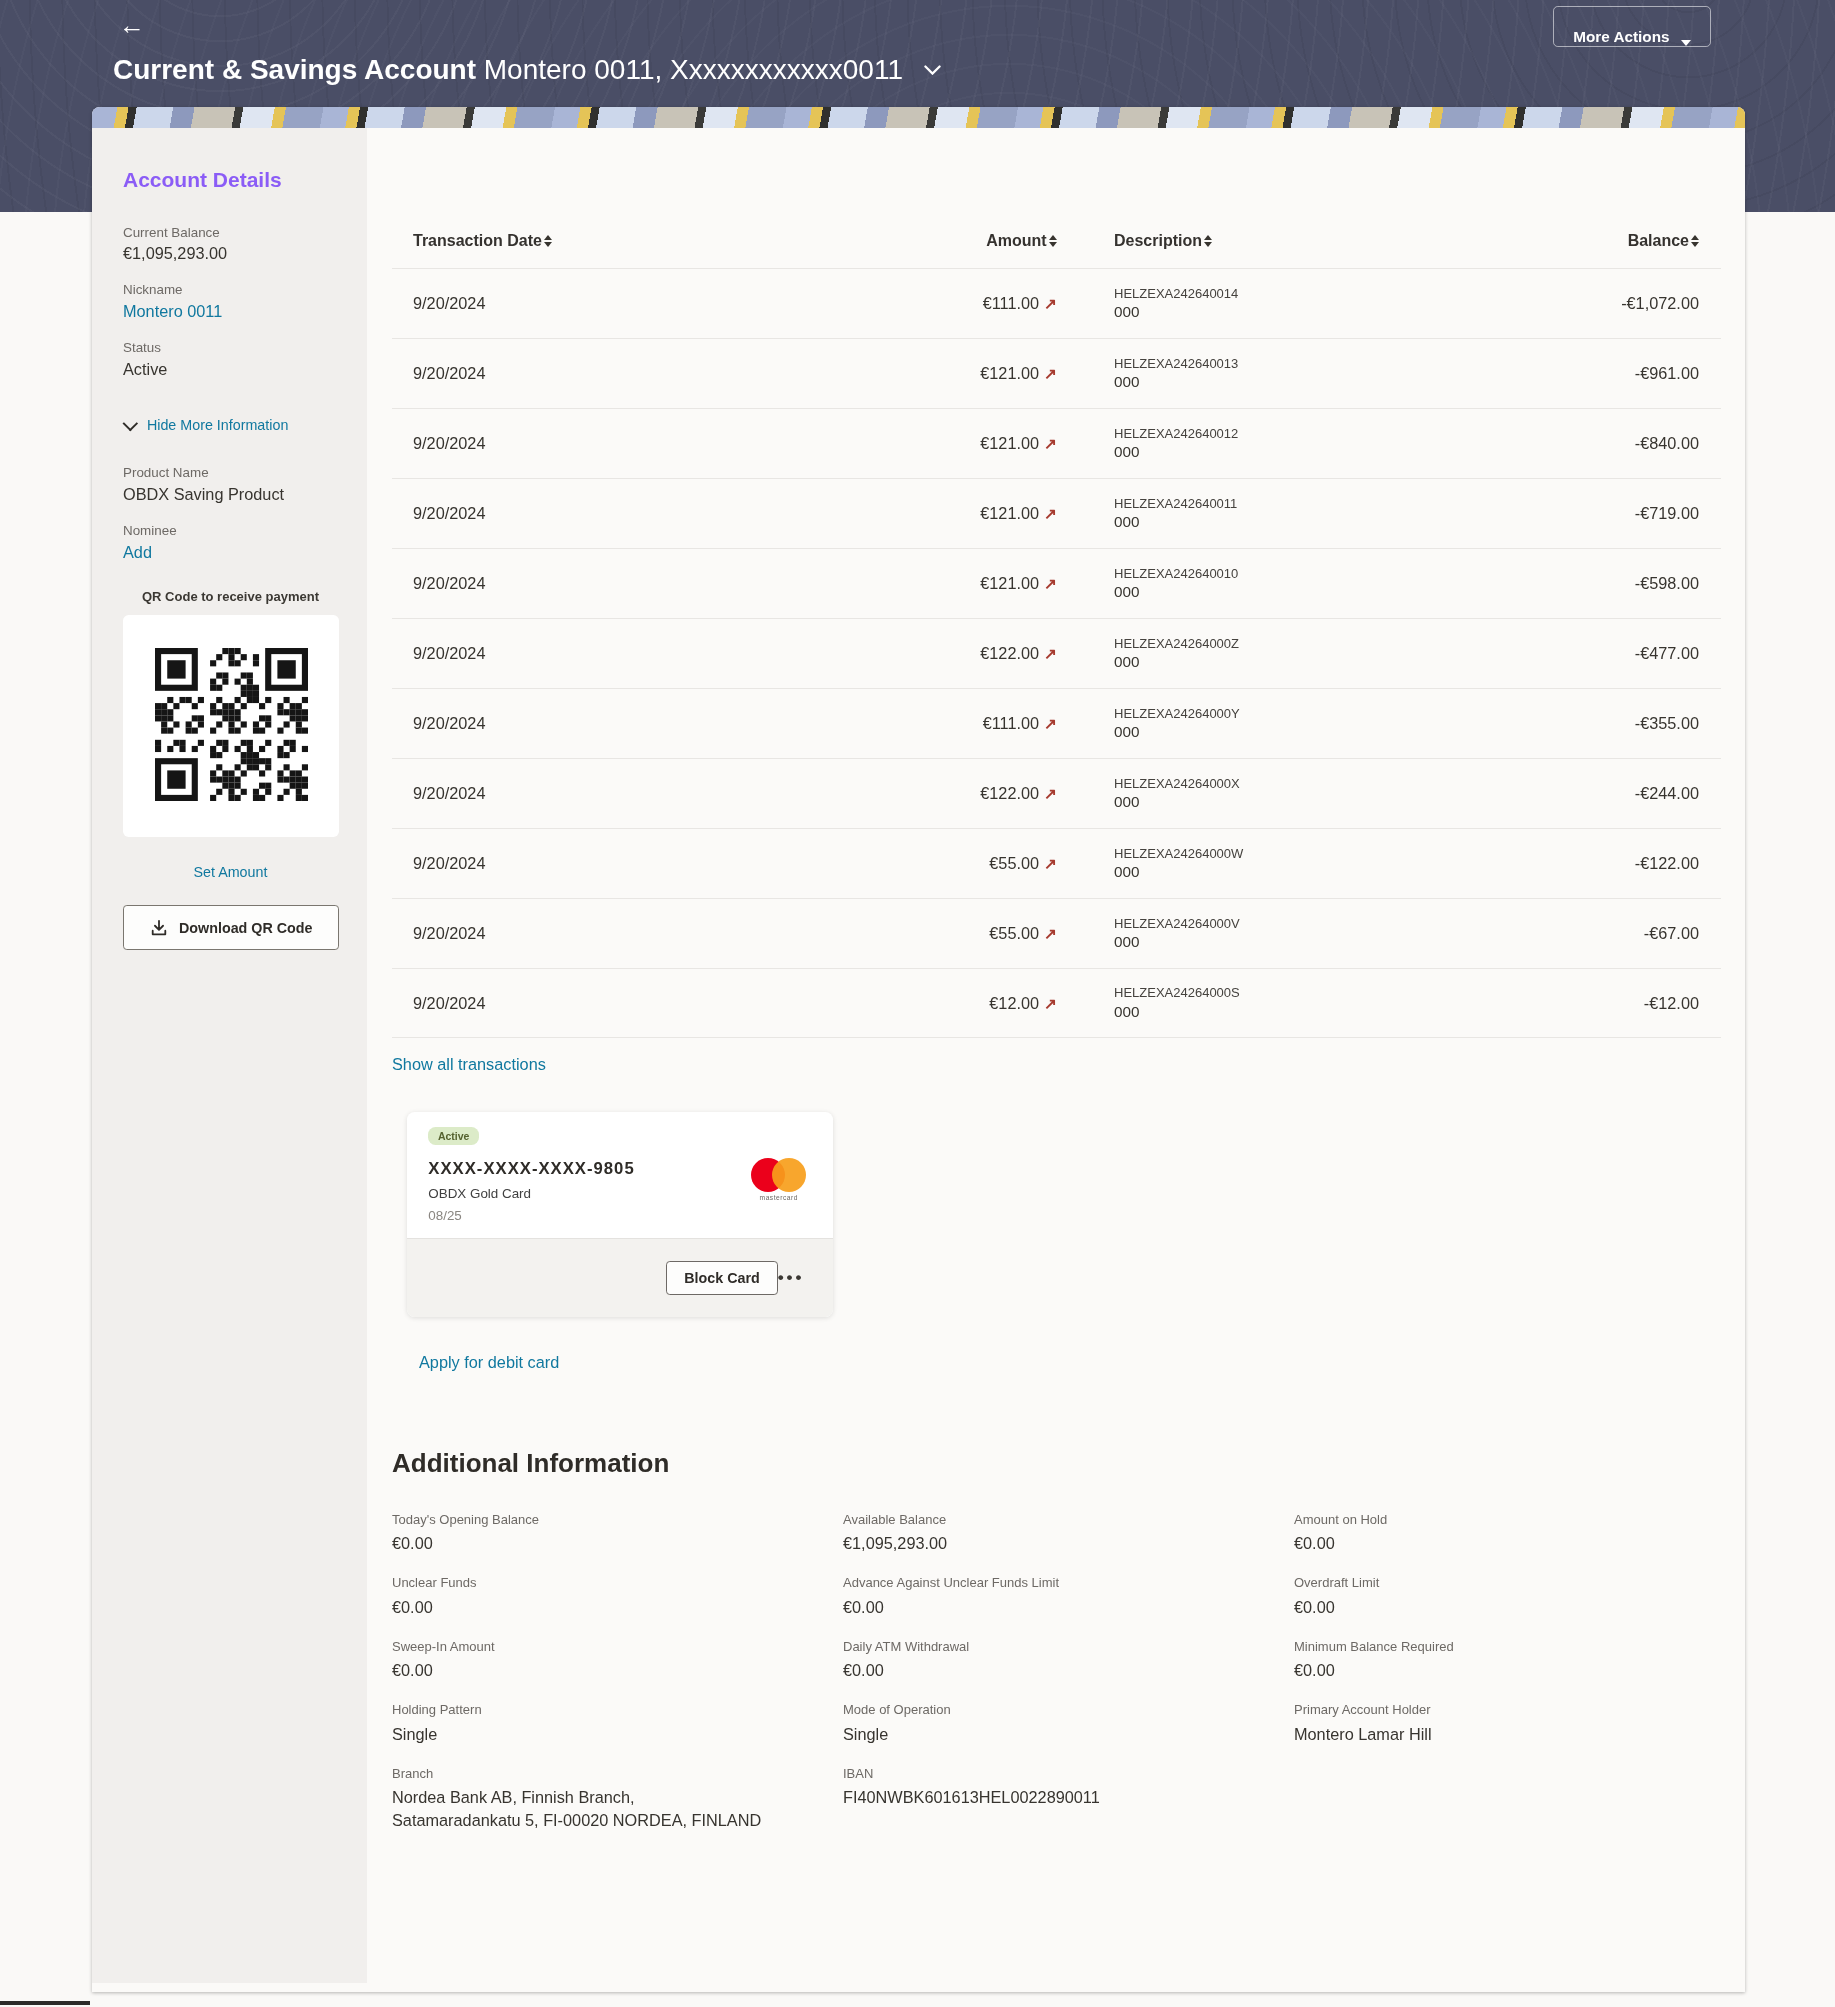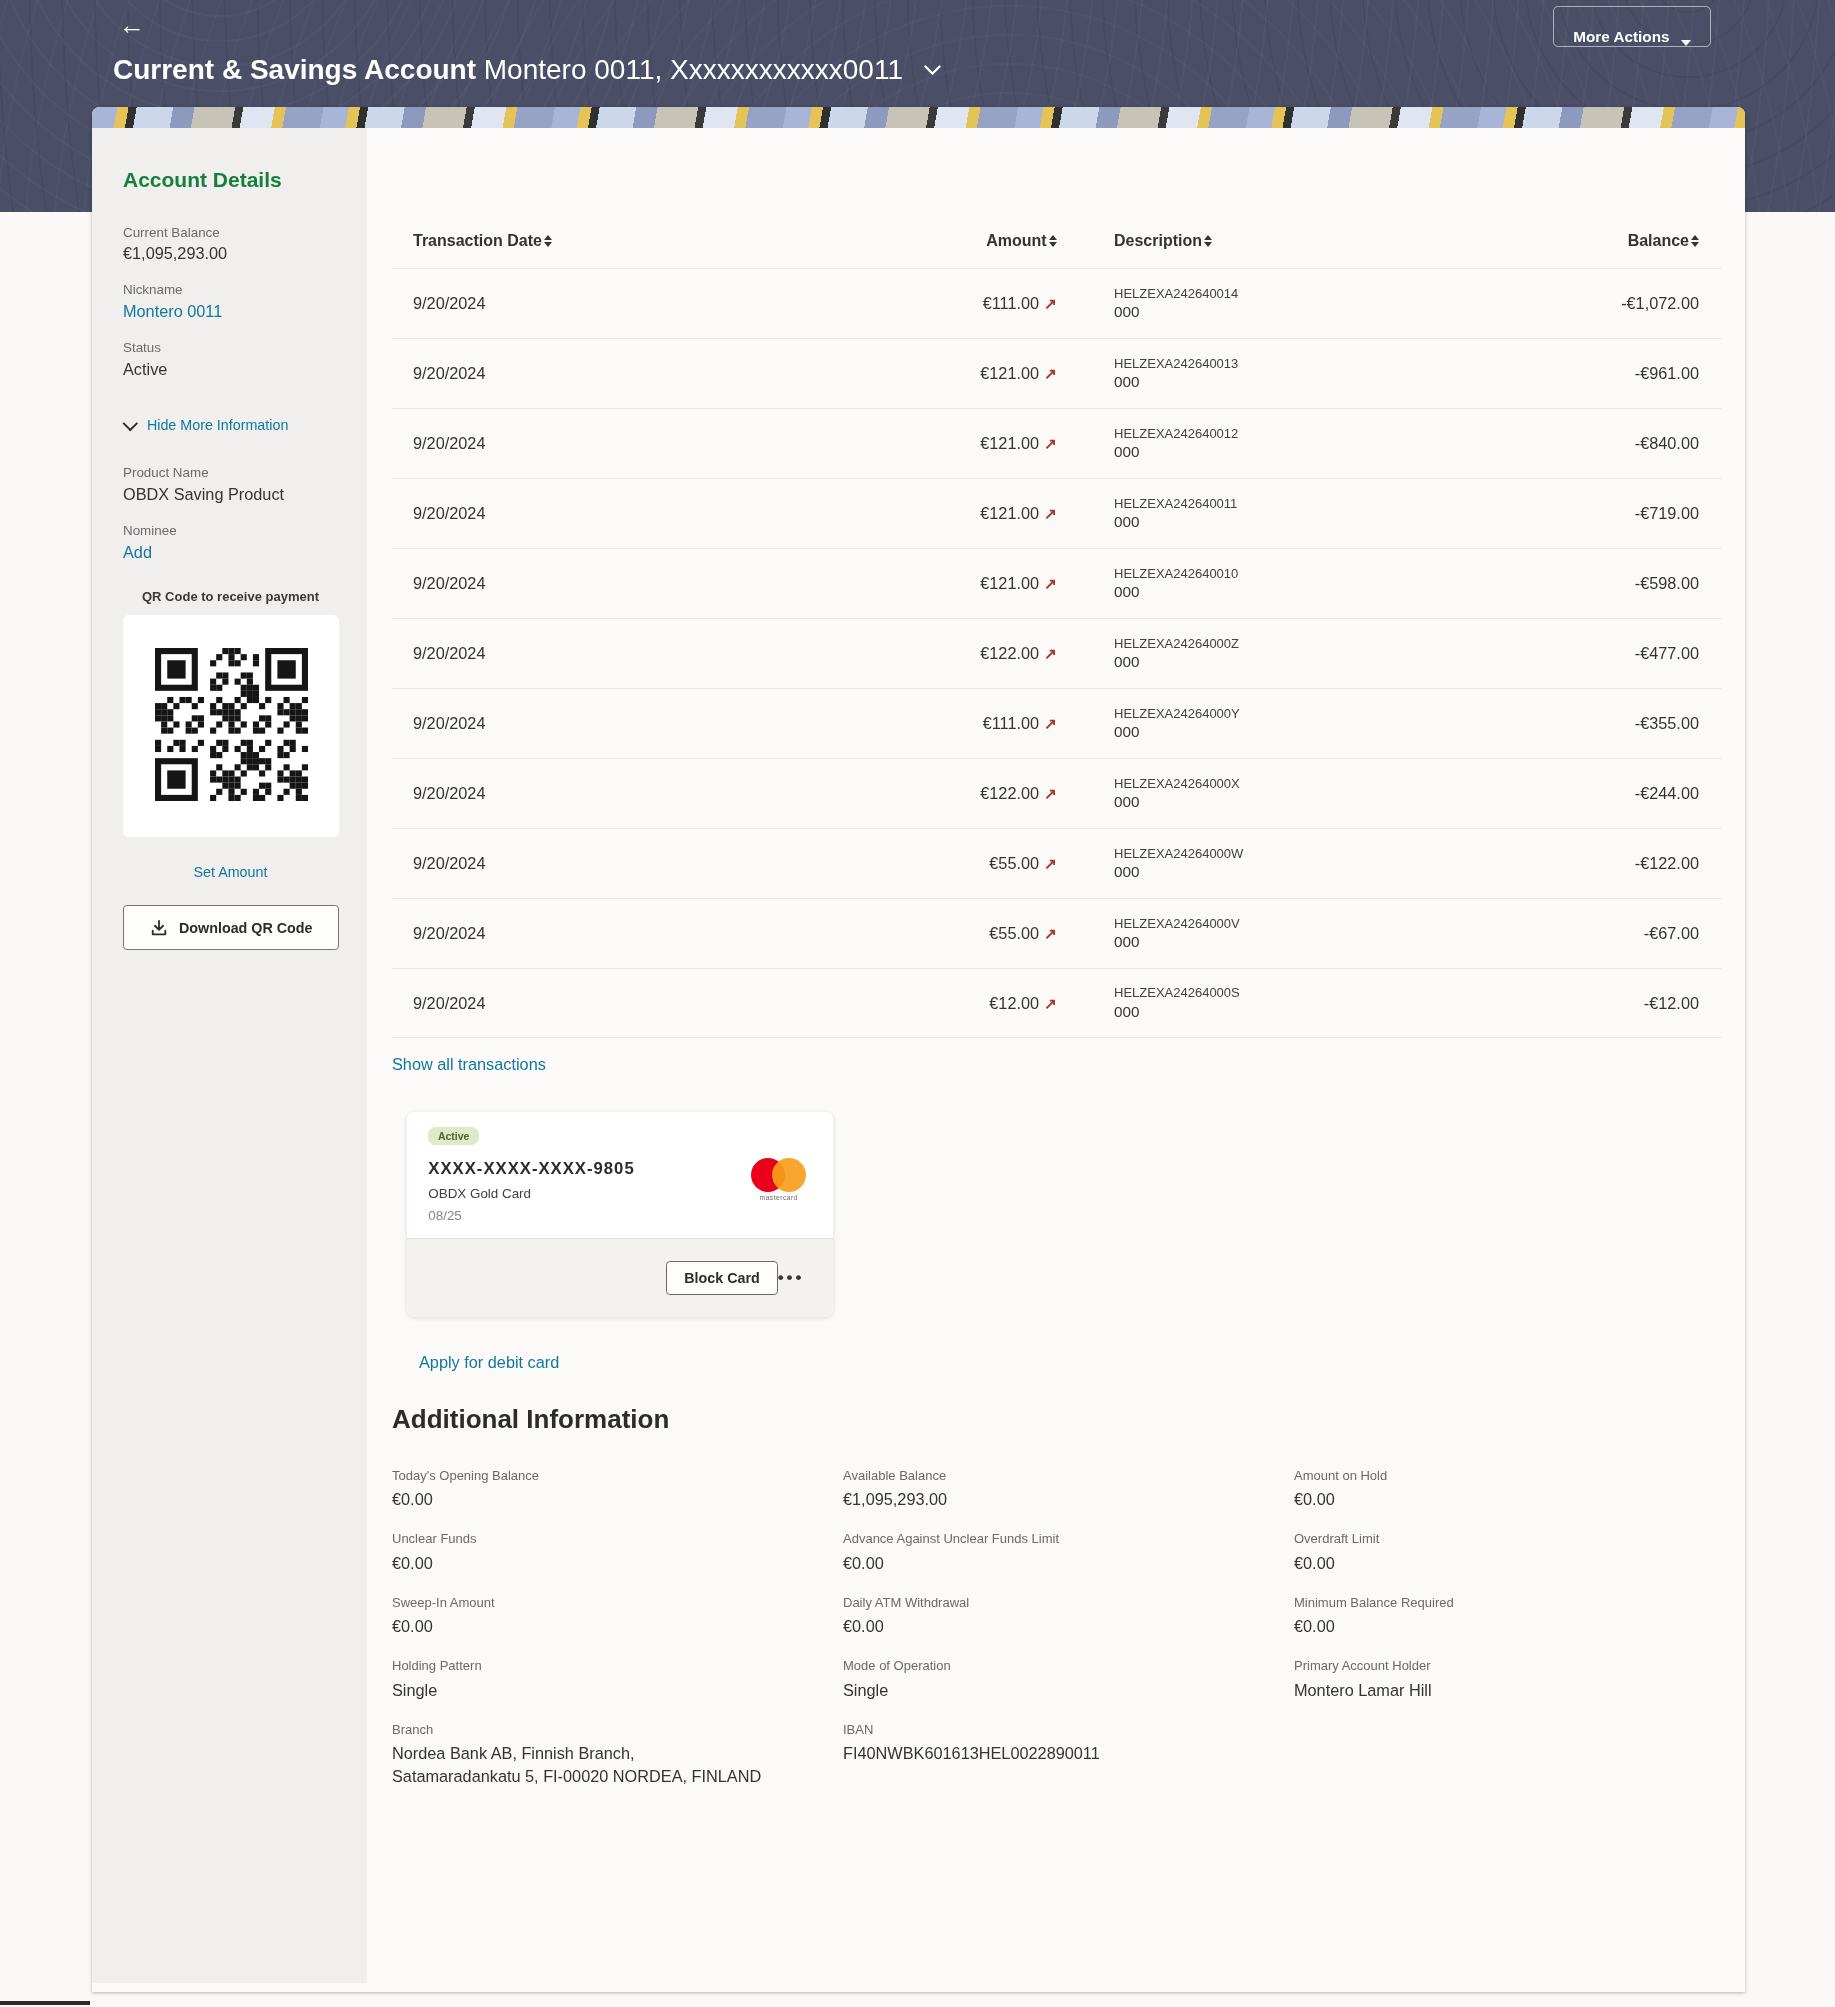--- a/index.html
+++ b/index.html
@@ -27,21 +27,21 @@
     display:flex; flex-direction:column; }
   .pattern-band { height:21px; border-radius:7.6px 7.6px 0 0; background:
     repeating-linear-gradient(100deg,
       #a9b5d6 0 25px, #e5c457 25px 36px, #30302e 36px 44px, #ccd7eb 44px 80px,
       #8d99bd 80px 101px, #c8c3b7 101px 141px, #3a3a38 141px 149px, #dfe6f2 149px 180px,
       #e5c457 180px 191px, #97a3c4 191px 228px); }
   .card-body { flex:1; display:flex; align-items:stretch; padding-bottom:8.6px; }
 
   
   .sidebar { width:275px; background:#f1efed; padding:40px 29px 19px 31px; flex-shrink:0; }
-  .sb-heading { font-size:21px; font-weight:700; color:#15803d; margin-bottom:32.5px; }
+  .sb-heading { font-size:21px; font-weight:700; color:#8b5cf6; margin-bottom:32.5px; }
   .fld { margin-bottom:19px; }
   .fld-label { font-size:13.4px; color:#6d6965; margin-bottom:4.8px; }
   .fld-value { font-size:16.3px; color:#37342f; }
   .link { color:#10789f; cursor:pointer; }
   .hide-more { display:flex; align-items:center; gap:13.4px; margin:38px 0 32.5px 0; cursor:pointer; }
   .hide-more span.txt { font-size:14.3px; color:#10789f; }
   .chev-dn { width:10.5px; height:10.5px; border-right:2.4px solid #2f2c28; border-bottom:2.4px solid #2f2c28;
     transform:rotate(45deg) translateY(-2.9px); }
   .qr-caption { text-align:center; font-size:13px; font-weight:700; color:#3b3833; margin-top:27px; }
   .qr-panel { width:216px; height:222px; background:#fff; border-radius:5.7px; margin-top:11.5px;
@@ -87,21 +87,21 @@
   .mc-circles .org { position:absolute; right:0; top:0; width:34px; height:34px; border-radius:50%; background:#f79e1b; opacity:0.92; }
   .mc-word { font-size:6.7px; color:#6d6965; margin-top:1.9px; letter-spacing:0.5px; }
   .dc-foot { background:#f3f2ef; border-top:1px solid #e4e2df; height:79px; display:flex; align-items:center;
     justify-content:flex-end; padding:0 29px 0 25px; }
   .block-btn { height:34px; padding:0 17px; background:#fdfdfc; border:1px solid #6d6965; border-radius:3.8px;
     font-size:14.3px; font-weight:700; color:#2f2c28; font-family:inherit; cursor:pointer; }
   .dots { font-size:17px; letter-spacing:2.9px; color:#3b3833; font-weight:700; cursor:pointer; line-height:9.6px; }
   .apply-link { display:inline-block; margin:36px 0 0 27px; font-size:16.3px; }
 
   
-  .ai-heading { margin-top:32px; font-size:26px; font-weight:700; color:#2f2c28; }
+  .ai-heading { margin-top:76px; font-size:26px; font-weight:700; color:#2f2c28; }
   .ai-grid { margin-top:32.5px; display:grid; grid-template-columns:451px 451px 1fr; row-gap:20px; }
   .ai-label { font-size:13px; color:#6d6965; margin-bottom:5.7px; }
   .ai-value { font-size:16.3px; color:#37342f; line-height:1.4; }
 
   .footer-edge { position:absolute; left:0; top:2001px; width:90px; height:3.8px; background:#2c2b29; }
 </style>
 </head>
 <body>
 
 <div class="topbar">

